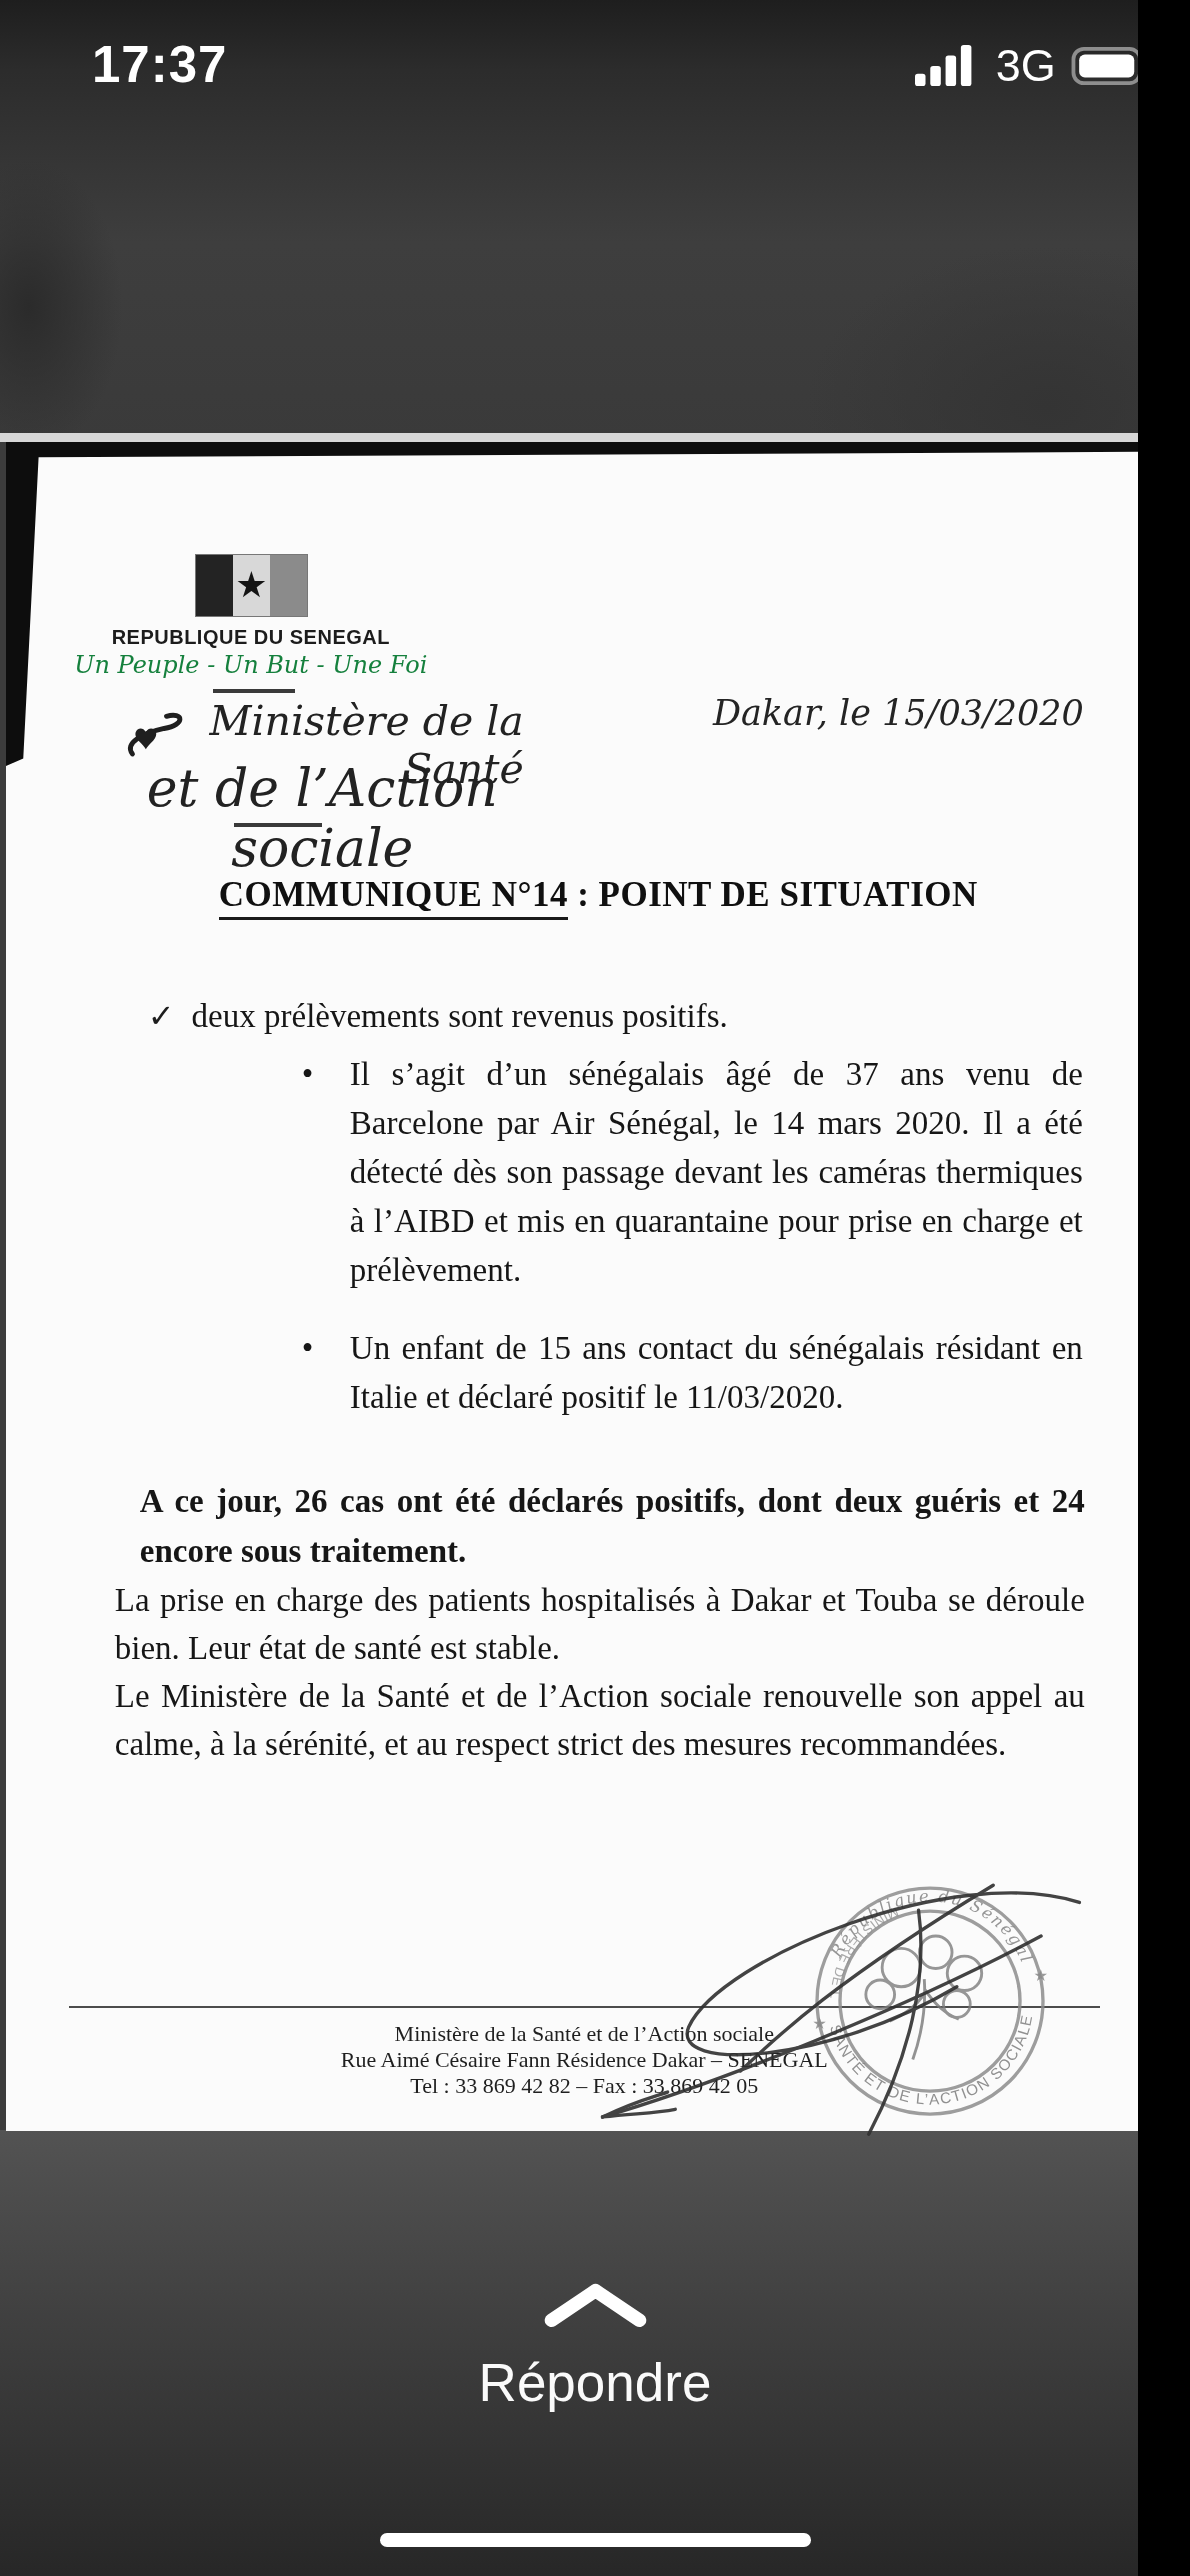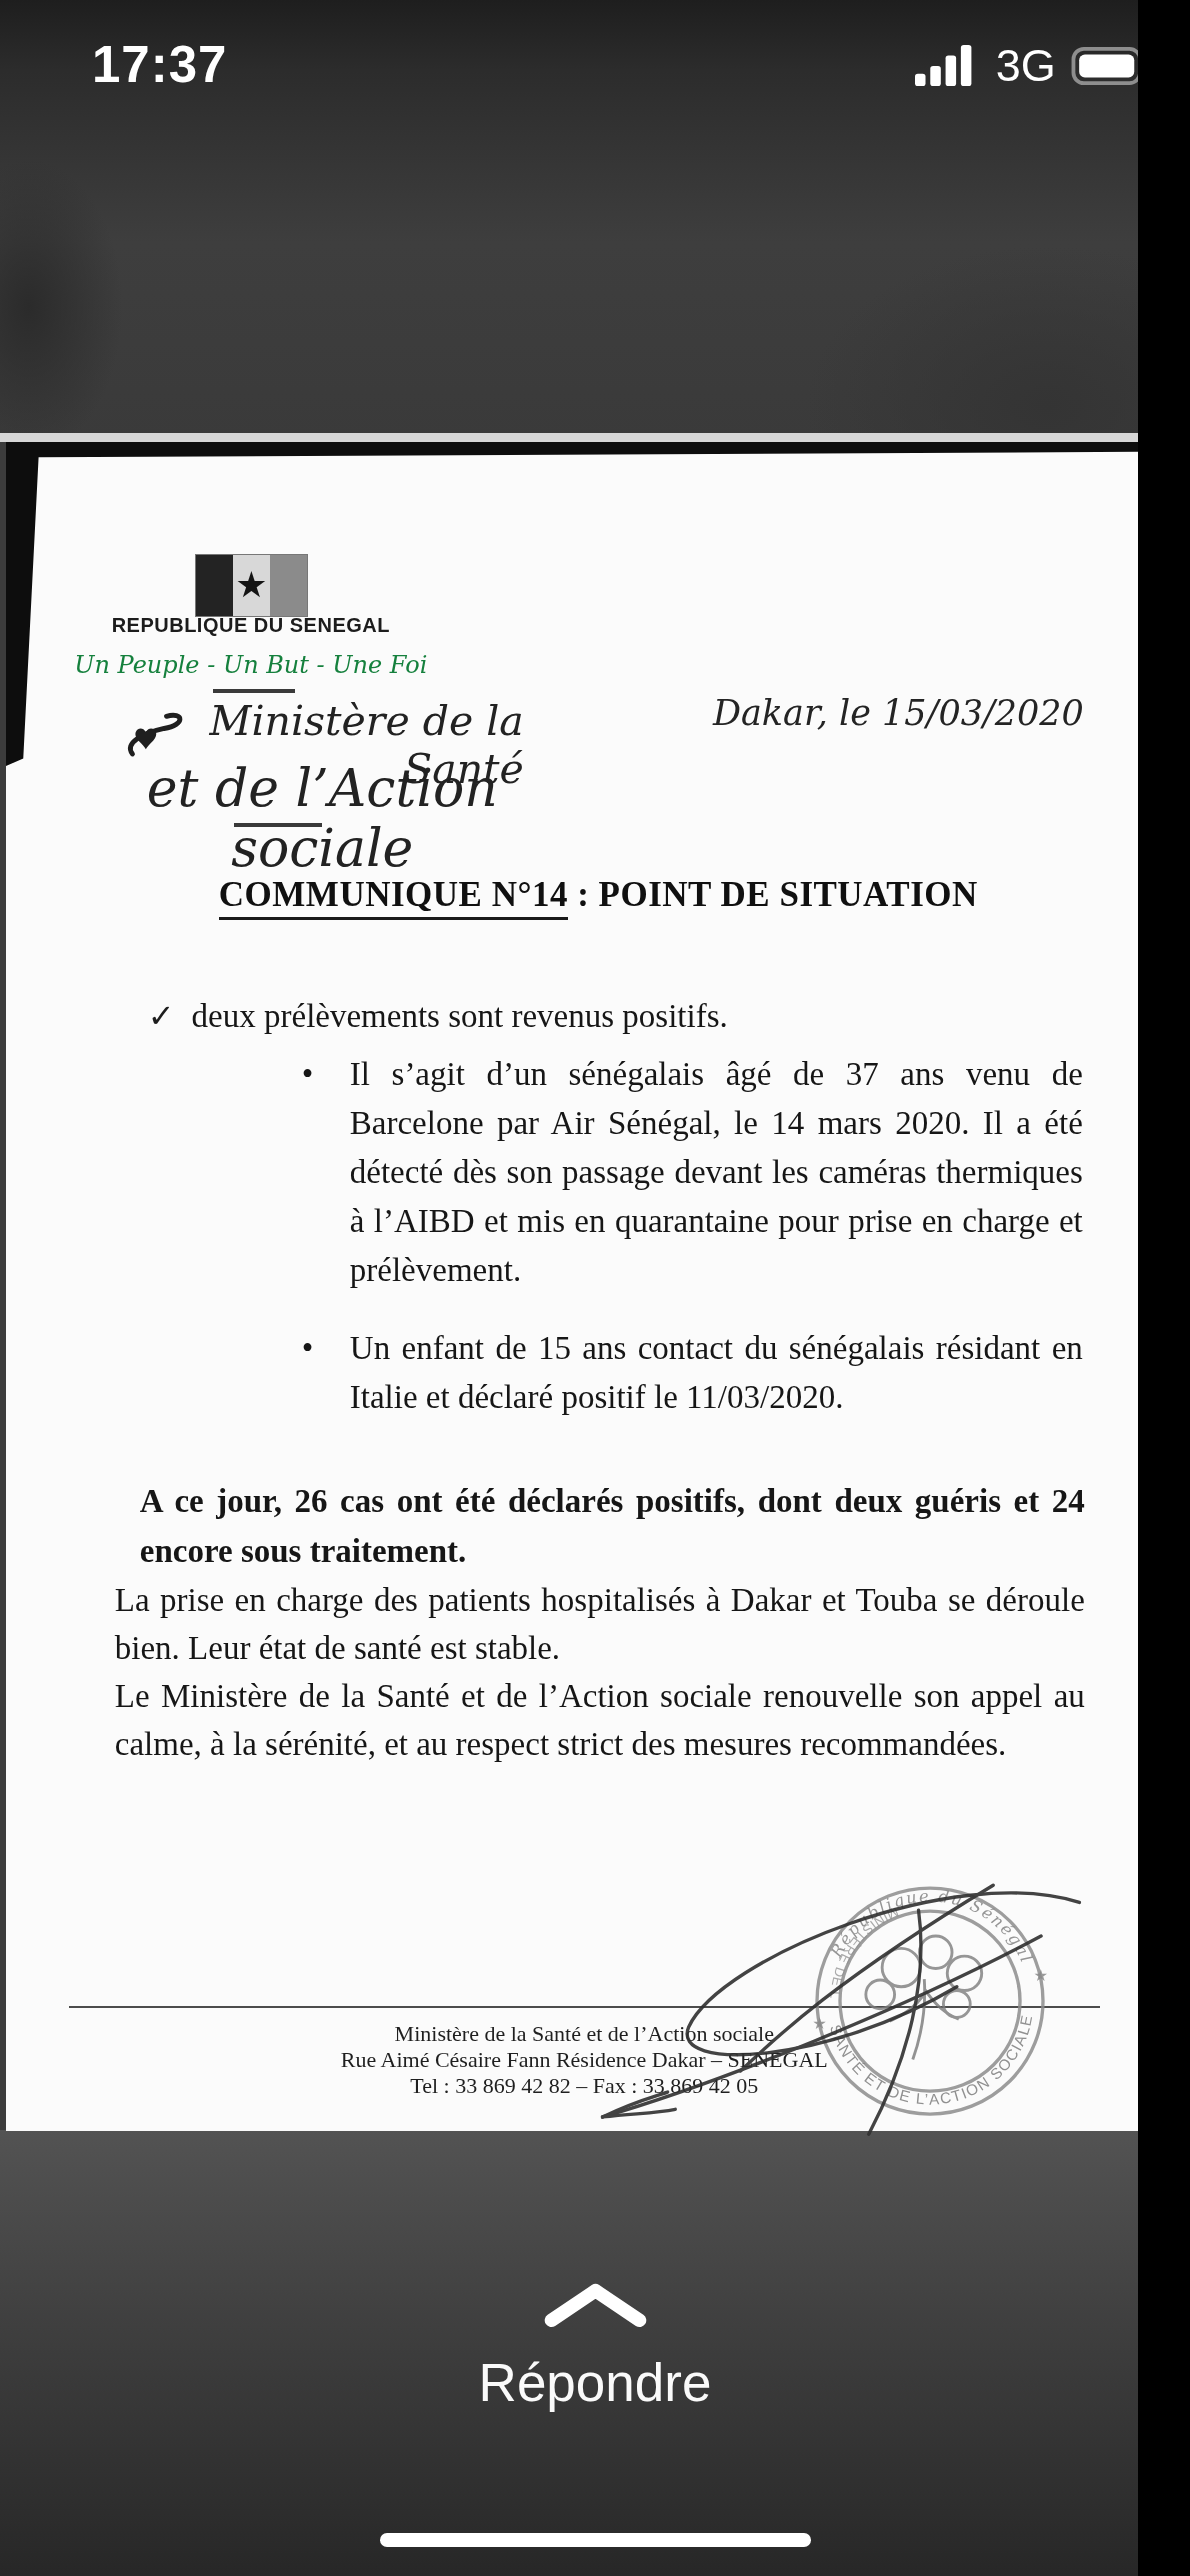--- a/index.html
+++ b/index.html
@@ -23,21 +23,21 @@
         color:#161616;font-family:"Liberation Serif","DejaVu Serif",serif;}
   .scan-edge{position:absolute;left:0;top:0;z-index:1;}
 
   .flag{position:absolute;left:190px;top:113px;width:111px;height:61px;display:flex;box-shadow:0 0 0 1px #777;}
   .flag>div{flex:1;}
   .band-dark{background:#232323;}
   .band-light{background:#d8d8d8;position:relative;}
   .band-gray{background:#8b8b8b;}
   .flag-star{position:absolute;left:50%;top:50%;transform:translate(-50%,-54%);
              font-size:36px;color:#141414;line-height:1;}
-  .republic{position:absolute;left:63px;top:172px;width:364px;text-align:center;
+  .republic{position:absolute;left:63px;top:184px;width:364px;text-align:center;
             font-family:"Liberation Sans",sans-serif;font-weight:700;font-size:20px;
             letter-spacing:0.5px;color:#1c1c1c;}
   .motto{position:absolute;left:63px;top:209px;width:364px;text-align:center;
          font-family:"DejaVu Serif",serif;font-style:italic;font-size:24px;color:#15803d;}
   .rule-1{position:absolute;left:207px;top:247px;width:82px;height:3.8px;background:#3a3a3a;}
   .ministry-logo{position:absolute;left:107px;top:266px;}
   .ministry-1{position:absolute;left:115px;top:255px;width:403px;text-align:right;
               font-family:"DejaVu Serif",serif;font-style:italic;font-size:41px;color:#222;}
   .ministry-2{position:absolute;left:115px;top:316px;width:403px;text-align:center;
               font-family:"DejaVu Serif",serif;font-style:italic;font-size:52px;color:#222;}

